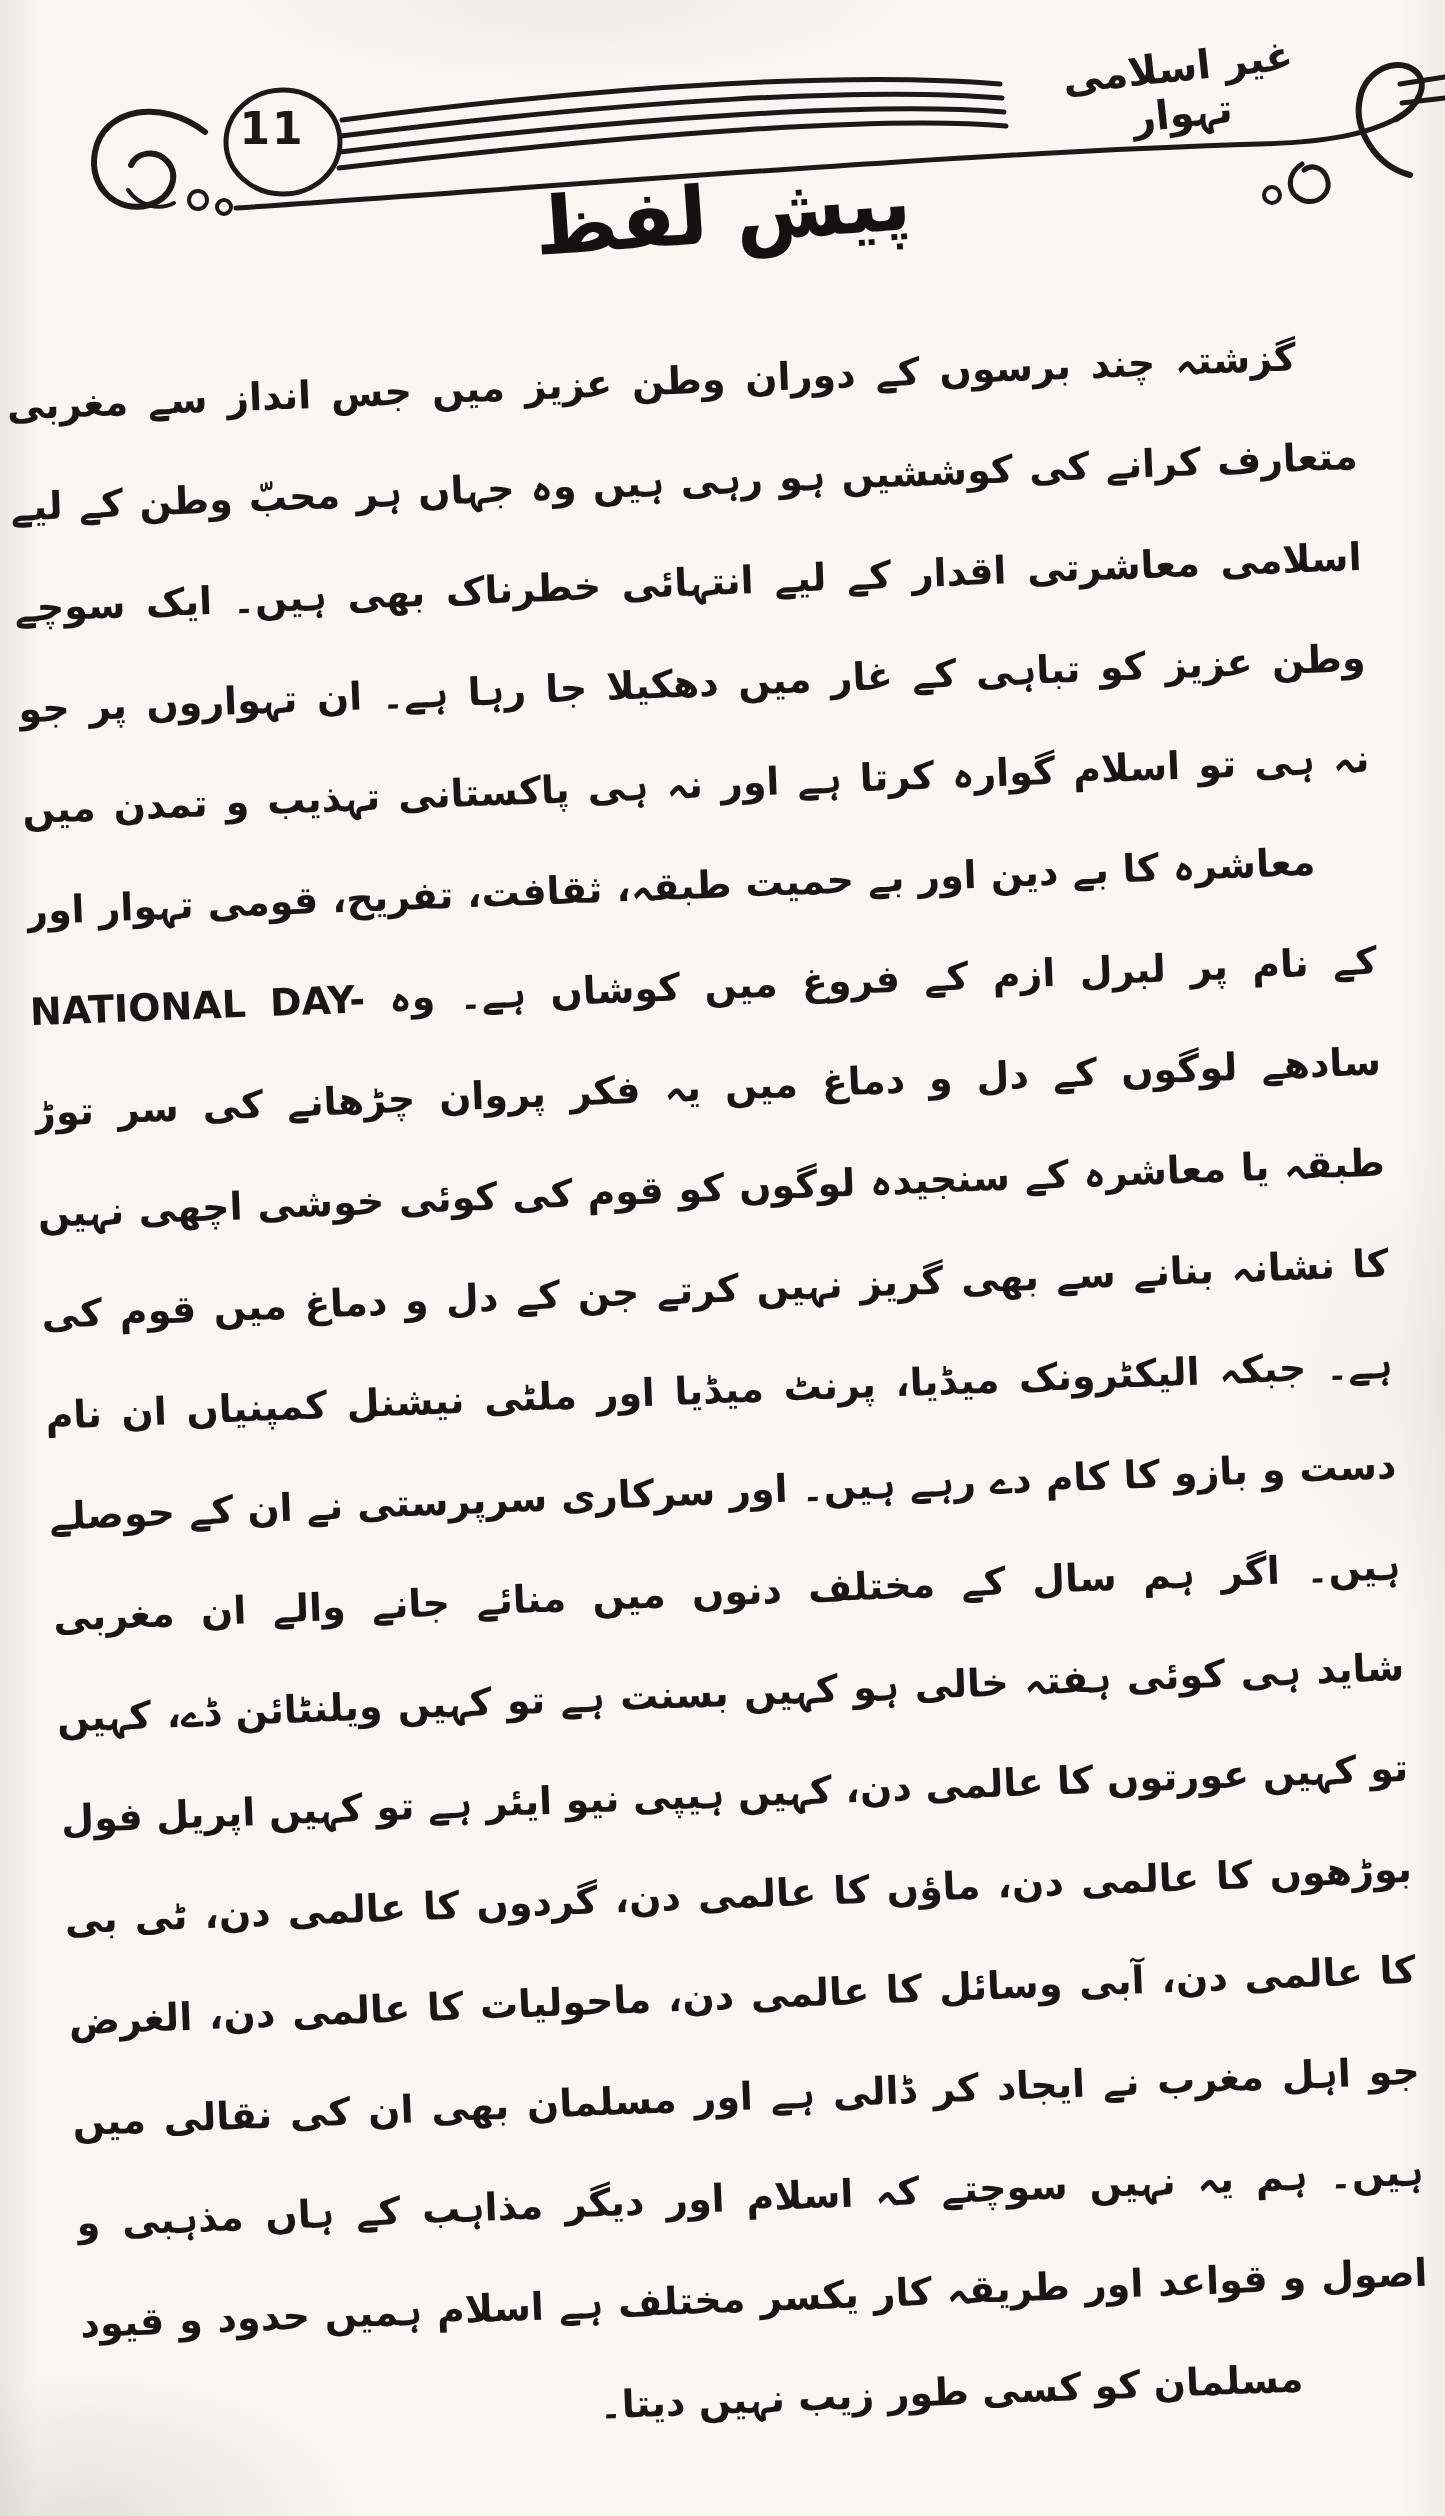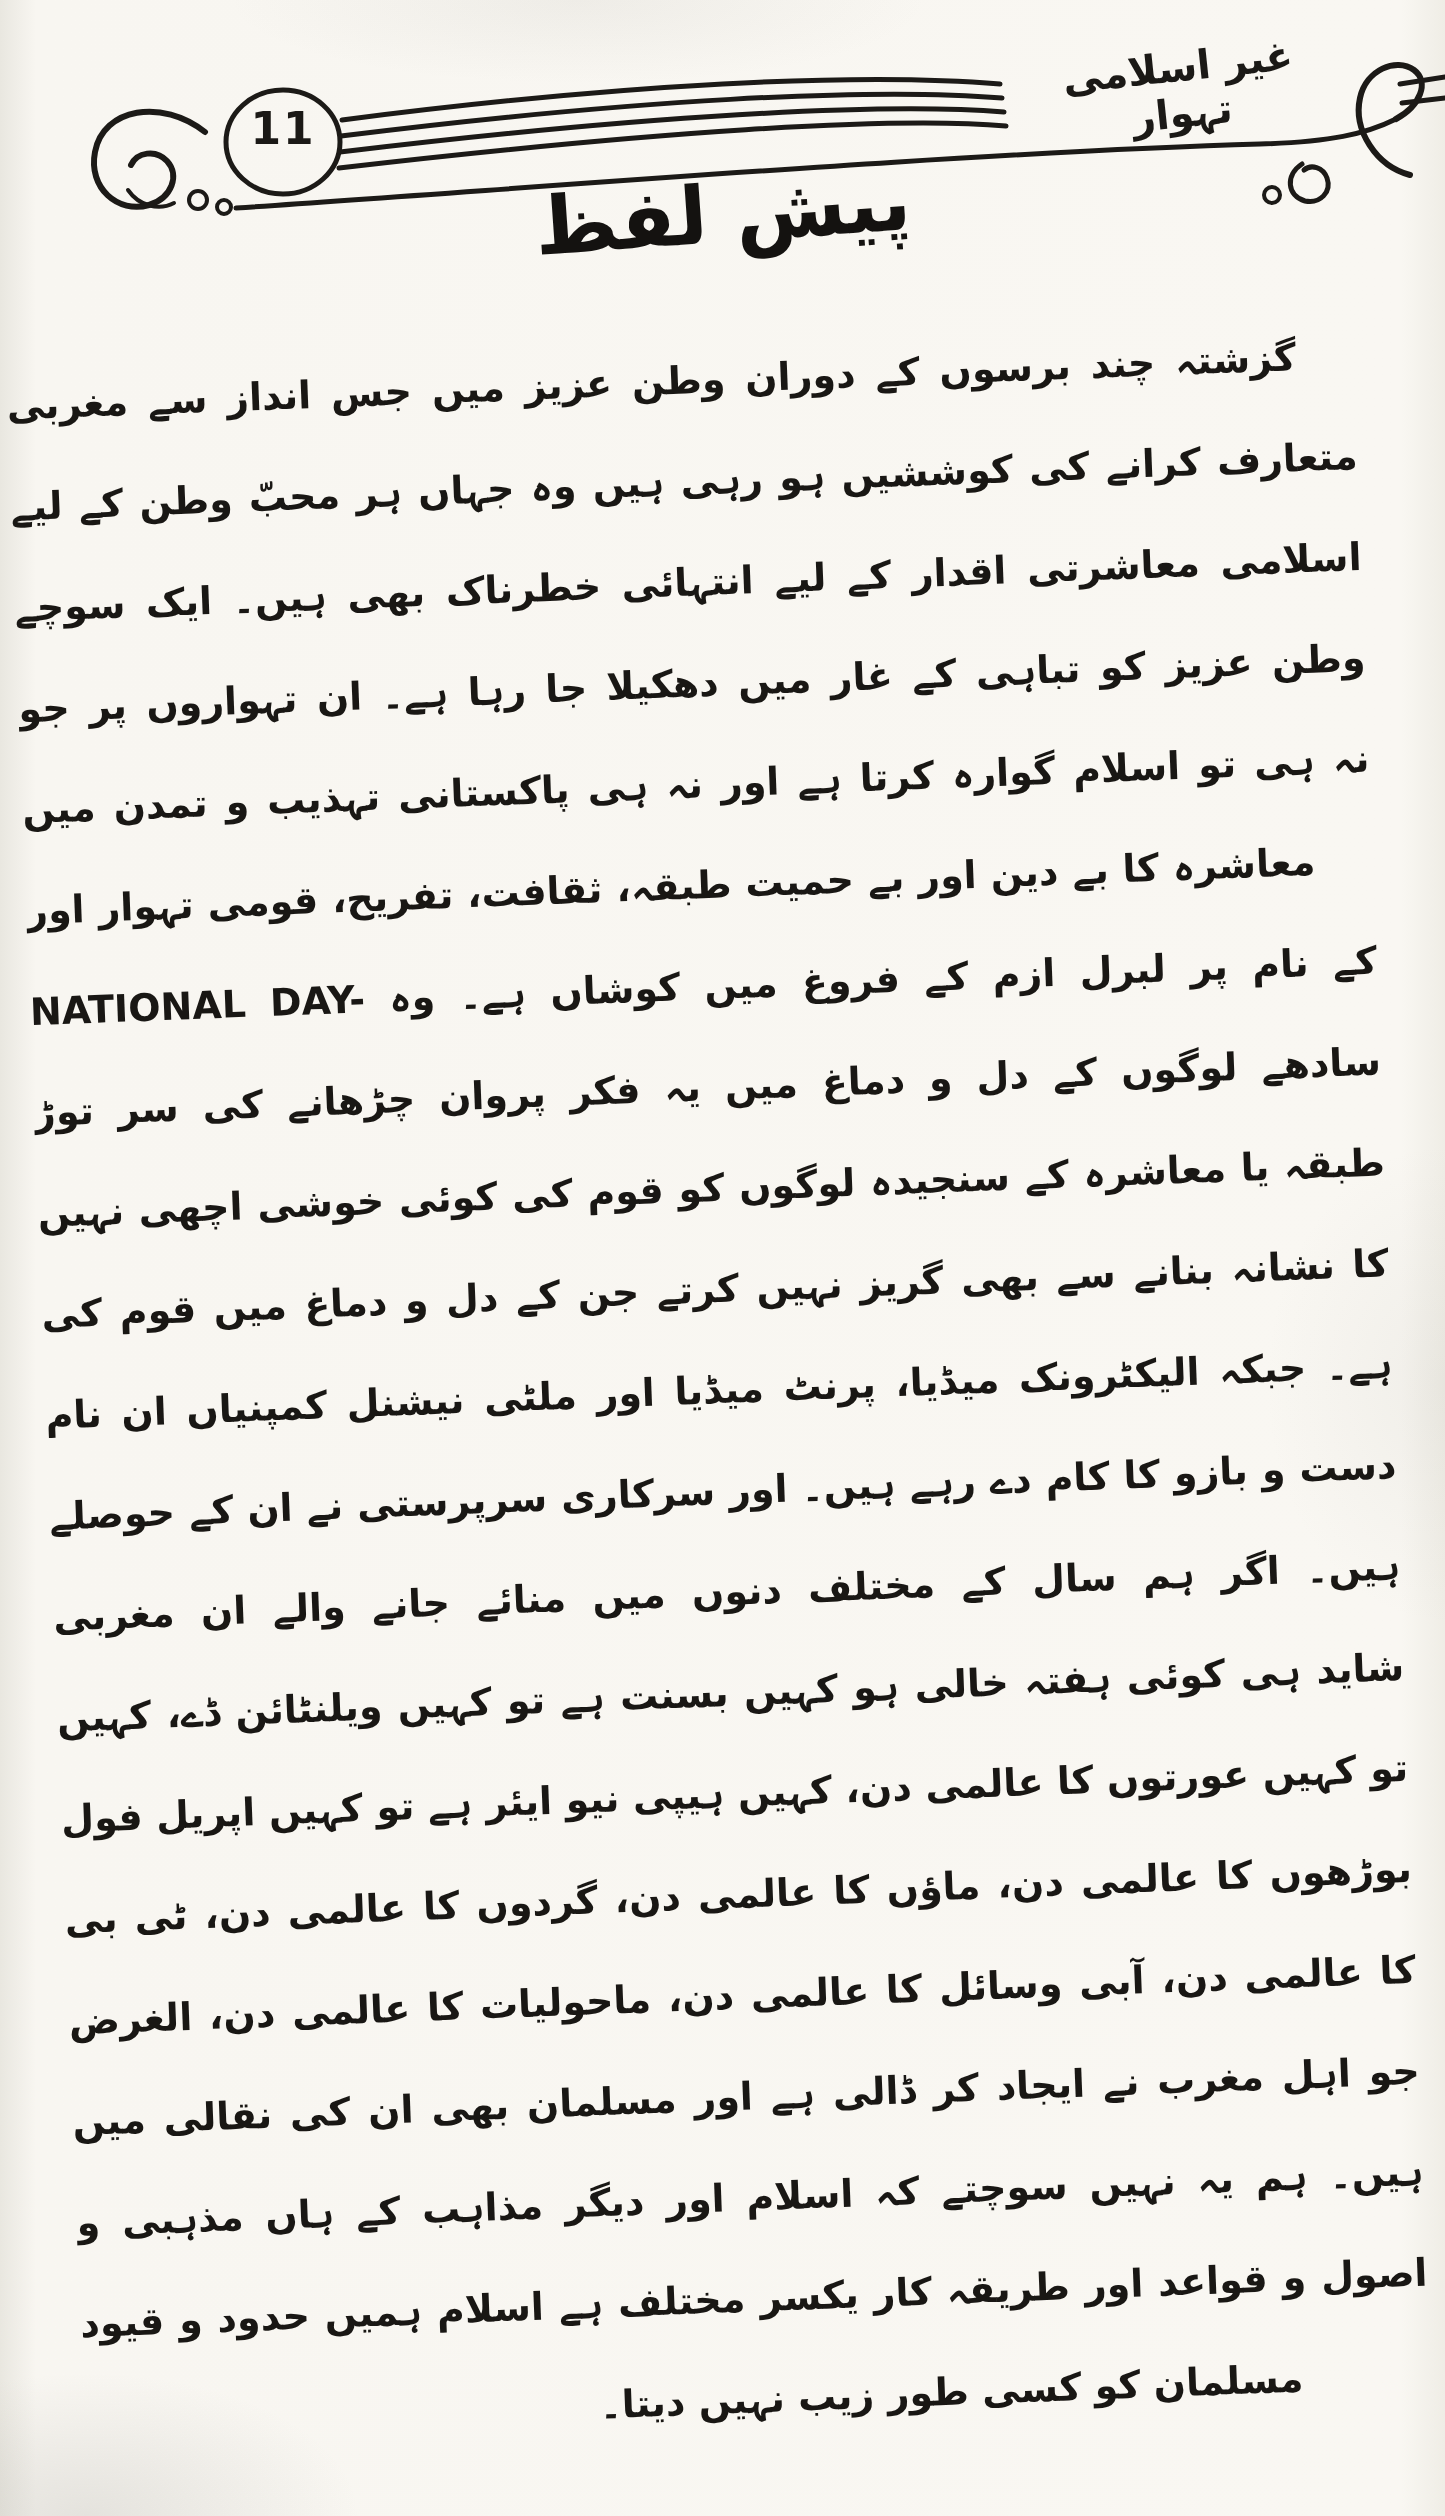--- a/index.html
+++ b/index.html
@@ -11,21 +11,21 @@
       radial-gradient(ellipse 420px 220px at 6% 100%, rgba(140,138,132,.18), transparent 65%),
       radial-gradient(ellipse 300px 400px at 100% 55%, rgba(160,158,150,.10), transparent 60%),
       radial-gradient(ellipse 500px 120px at 40% 0%, rgba(150,148,140,.10), transparent 70%),
       linear-gradient(90deg,#e9e7e0 0,#f8f6f1 2.5%,#f9f7f2 97%,#efede6 100%),
       #f8f6f1;
     font-family:"DejaVu Sans", sans-serif;
     color:#171513;
   }
   .hdr-svg{position:absolute;left:0;top:14px;width:1445px;height:210px;}
   .page-number{
-    position:absolute;left:241px;top:98px;width:84px;height:62px;
+    position:absolute;left:230px;top:98px;width:84px;height:62px;
     text-align:center;font-size:44px;font-weight:bold;line-height:62px;
     letter-spacing:2px;color:#1b1916;
   }
   .running-title{
     position:absolute;left:1030px;top:44px;width:300px;
     direction:rtl;text-align:center;
     font-size:40px;font-weight:bold;color:#1b1916;
     transform:rotate(-6deg);
   }
   .section-title{

